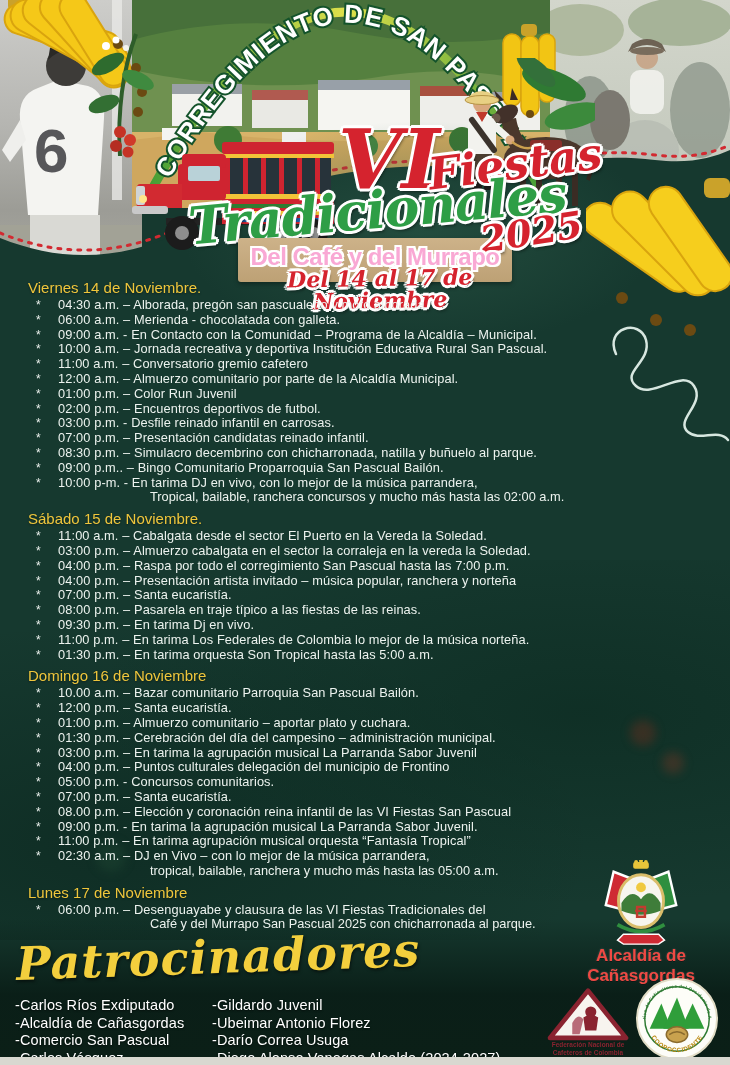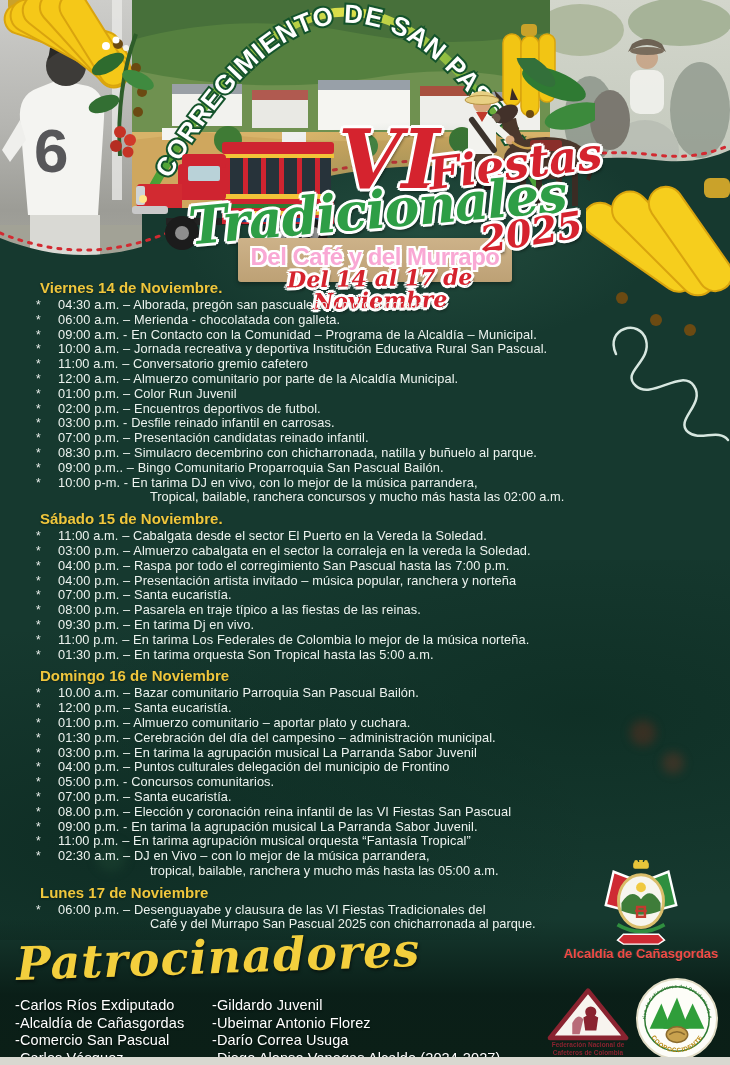--- a/index.html
+++ b/index.html
@@ -29,36 +29,36 @@
   #title-fiestas{position:absolute;left:428px;top:142px;font-size:44px;color:#d5232e;transform:rotate(-7deg);z-index:7;line-height:1;}
   #title-trad{position:absolute;left:188px;top:184px;font-size:52px;color:#2e9e46;transform:rotate(-5deg);z-index:7;line-height:1;letter-spacing:-1px;}
   #title-year{position:absolute;left:480px;top:214px;font-size:37px;color:#d5232e;transform:rotate(-9deg);z-index:8;line-height:1;}
   #banner{position:absolute;left:238px;top:238px;width:274px;height:44px;background:linear-gradient(180deg,#cdb289,#bda175);border-radius:3px;z-index:7;box-shadow:0 2px 4px rgba(0,0,0,.35);}
   #subtitle{position:absolute;left:238px;top:243px;width:274px;text-align:center;font-weight:bold;font-size:24px;color:#f9a8d4;z-index:8;letter-spacing:-.5px;text-shadow:-2px -2px 0 #fff,2px -2px 0 #fff,-2px 2px 0 #fff,2px 2px 0 #fff,0 2px 0 #fff,0 -2px 0 #fff;}
   #date-range{position:absolute;left:240px;top:267px;width:280px;text-align:center;font-size:22px;color:#d5232e;z-index:9;transform:rotate(-1deg);line-height:1;}
 
   
   #schedule{position:absolute;left:28px;top:280px;width:585px;z-index:10;}
   .day-section{margin-bottom:6px;}
-  .day-header{font-weight:bold;font-size:15px;color:#efc63c;line-height:16px;margin-bottom:2px;text-shadow:0 1px 2px rgba(0,0,0,.4);margin-left:12px;}
+  .day-header{font-weight:normal;font-size:15px;color:#efc63c;line-height:16px;margin-bottom:2px;text-shadow:0 1px 2px rgba(0,0,0,.4);}
   .event-row{display:flex;font-size:12.8px;color:#edf3ef;line-height:14.8px;}
   .star{flex:none;width:22px;padding-left:8px;font-size:12px;}
   .event-text{letter-spacing:.1px;}
   .event-cont{padding-left:122px;font-size:12.8px;color:#edf3ef;line-height:14.8px;}
 
   
   #patro-heading{position:absolute;left:16px;top:930px;font-size:46px;color:#f3cf3d;z-index:12;transform:rotate(-2deg);letter-spacing:1px;text-shadow:1px 2px 3px rgba(0,0,0,.5);}
   #sponsors{position:absolute;left:15px;top:997px;width:560px;z-index:12;display:flex;}
   .sponsor-col{display:flex;flex-direction:column;}
   #sponsor-col1{width:197px;}
   .sponsor-item{font-weight:normal;font-size:14.5px;color:#fff;line-height:17.6px;text-shadow:0 1px 2px rgba(0,0,0,.6);letter-spacing:.1px;}
 
   
   #alcaldia{position:absolute;left:592px;top:860px;width:98px;height:90px;z-index:12;}
-  #alcaldia-caption{position:absolute;left:556px;top:946px;width:170px;text-align:center;font-weight:bold;font-size:13px;color:#ef4a44;z-index:12;text-shadow:0 1px 0 rgba(0,0,0,.5),0 0 2px rgba(255,255,255,.25);}
+  #alcaldia-caption{position:absolute;left:556px;top:946px;width:170px;text-align:center;font-weight:bold;font-size:17px;color:#ef4a44;z-index:12;text-shadow:0 1px 0 rgba(0,0,0,.5),0 0 2px rgba(255,255,255,.25);}
   #fed-logo{position:absolute;left:546px;top:986px;width:84px;height:76px;z-index:12;}
   #coop-logo{position:absolute;left:636px;top:978px;width:82px;height:82px;z-index:12;}
 
   
   .bgfx{position:absolute;z-index:1;pointer-events:none;}
   #glow{left:180px;top:120px;width:480px;height:230px;background:radial-gradient(ellipse at center,rgba(46,92,74,.55),rgba(46,92,74,0) 70%);z-index:4;}
   #foliage-mid{left:0;top:560px;width:730px;height:380px;background:radial-gradient(ellipse at 80% 40%,rgba(10,40,30,.55),rgba(10,40,30,0) 60%),radial-gradient(ellipse at 15% 75%,rgba(8,34,26,.5),rgba(8,34,26,0) 55%);}
   .berry{position:absolute;border-radius:50%;filter:blur(5px);z-index:1;}
   #bottom-photo{left:0;top:918px;width:730px;height:140px;background:linear-gradient(180deg,rgba(7,24,18,0),rgba(7,24,18,.8) 55%,rgba(10,28,20,.9));z-index:2;}
   #bottom-strip{position:absolute;left:0;top:1057px;width:730px;height:8px;background:#d8d8d0;z-index:13;}

